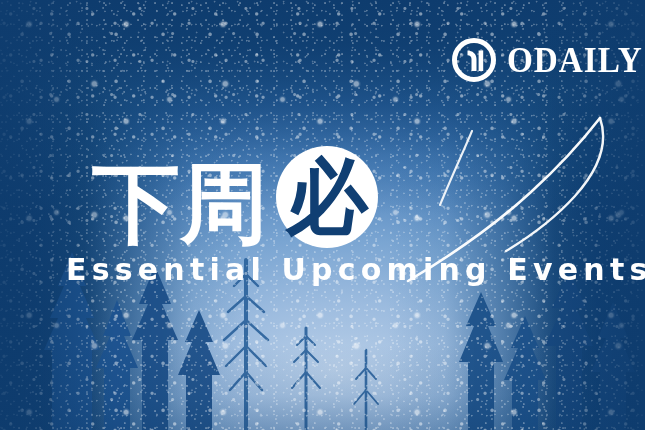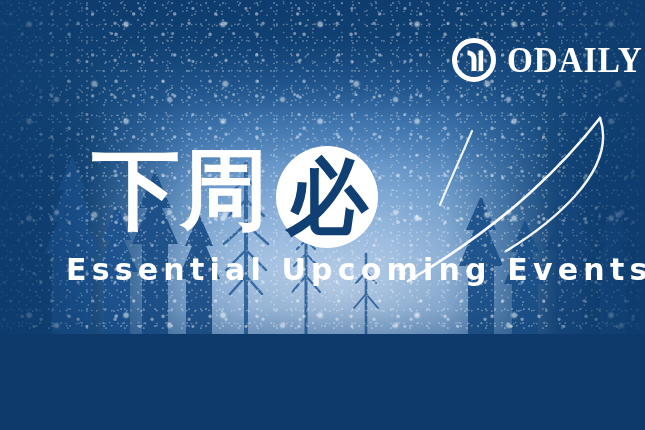--- a/index.html
+++ b/index.html
@@ -1,18 +1,18 @@
 <!DOCTYPE html>
 <html><head>
 <meta charset="utf-8">
 <style>
   html,body{margin:0;padding:0;background:#0d3a6b;}
   *{box-sizing:border-box;}
   #banner{
-    position:relative;width:645px;height:334px;overflow:hidden;
+    position:relative;width:645px;height:430px;overflow:hidden;
     background:#000000;
     font-family:"Liberation Sans","DejaVu Sans",sans-serif;
     -webkit-font-smoothing:antialiased;
   }
 
   
   .layer{position:absolute;inset:0;pointer-events:none;}
 
   
   #bg-base{
@@ -94,21 +94,21 @@
   #logo-word{
     color:#ffffff;font-size:35px;font-weight:700;
     font-family:"Liberation Serif","DejaVu Serif",serif;
     letter-spacing:1px;line-height:1;white-space:nowrap;
     transform:scaleX(.95);transform-origin:left center;
   }
 
   
   #headline{
     position:absolute;left:92px;top:146px;
-    display:flex;align-items:flex-start;gap:6px;
+    display:flex;align-items:flex-end;gap:6px;
     white-space:nowrap;
   }
   .cjk{
     color:#ffffff;font-size:88px;font-weight:700;line-height:1;
     font-family:"DejaVu Sans","Liberation Sans",sans-serif;
     letter-spacing:0;
   }
   #badge-bi{
     position:relative;width:102px;height:102px;flex:0 0 102px;
     border-radius:50%;background:#ffffff;

